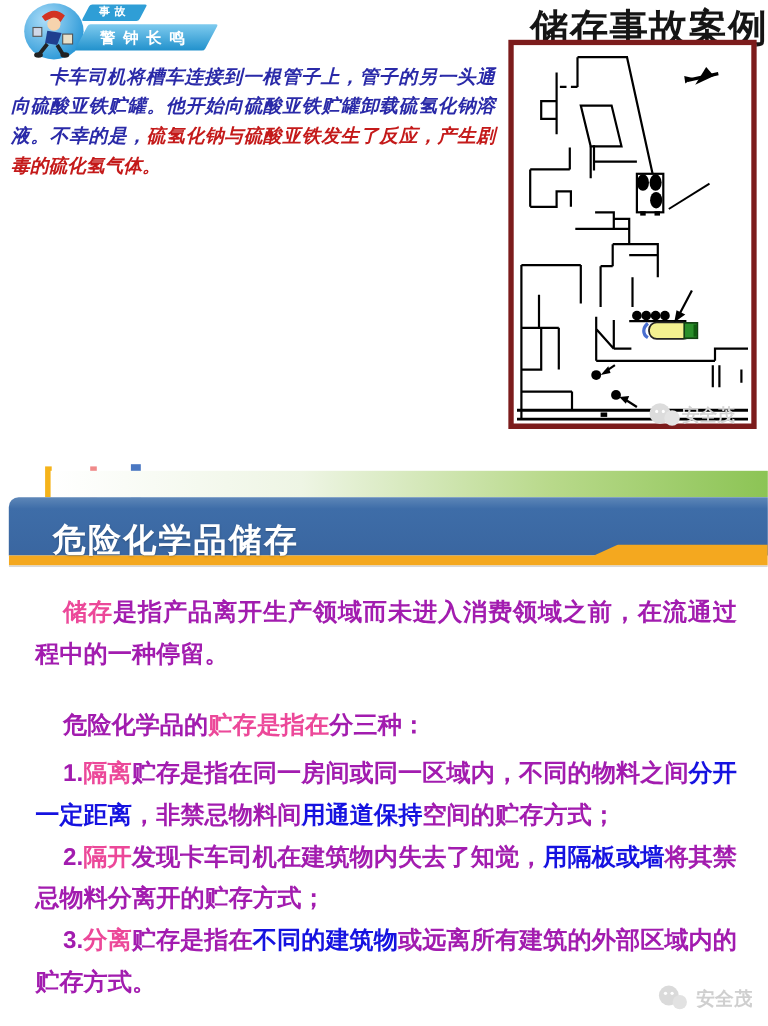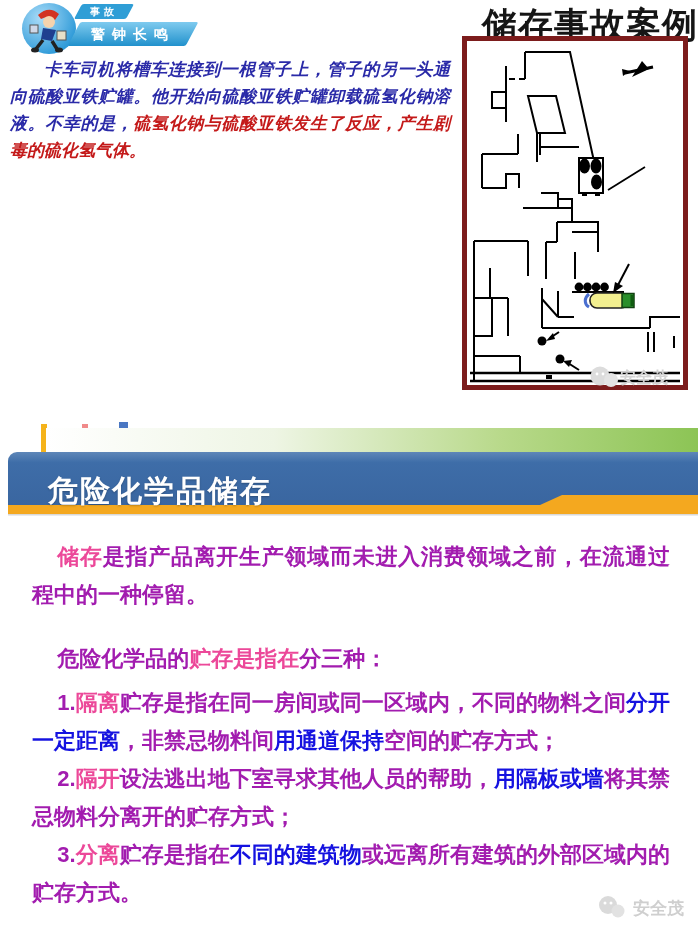--- a/index.html
+++ b/index.html
@@ -196,21 +196,21 @@
     <polygon points="0,10 532,10 554,0 690,0 690,19 0,19" fill="#f4a81f"></polygon>
     <rect x="0" y="19" width="690" height="1.5" fill="#d8d8d8"></rect>
   </svg>
 </div>
 <div class="banner-title">危险化学品储存</div>
 
 <div class="content">
   <p class="p1"><span class="seg-red">储存</span><span class="seg-black">是指产品离开生产领域而未进入消费领域之前，在流通过程中的一种停留。</span></p>
   <p class="p2"><span class="seg-black">危险化学品的</span><span class="seg-red">贮存是指在</span><span class="seg-black">分三种：</span></p>
   <p class="p3"><span class="seg-black">1.</span><span class="seg-red">隔离</span><span class="seg-black">贮存是指在同一房间或同一区域内，不同的物料之间</span><span class="seg-blue">分开一定距离</span><span class="seg-black">，非禁忌物料间</span><span class="seg-blue">用通道保持</span><span class="seg-black">空间的贮存方式；</span></p>
-  <p><span class="seg-black">2.</span><span class="seg-red">隔开</span><span class="seg-black">设法逃出地下室寻求其他人员的帮助，</span><span class="seg-blue">用隔板或墙</span><span class="seg-black">将其禁忌物料分离开的贮存方式；</span></p>
+  <p><span class="seg-black">2.</span><span class="seg-red">隔开</span><span class="seg-black">发现卡车司机在建筑物内失去了知觉，</span><span class="seg-blue">用隔板或墙</span><span class="seg-black">将其禁忌物料分离开的贮存方式；</span></p>
   <p><span class="seg-black">3.</span><span class="seg-red">分离</span><span class="seg-black">贮存是指在</span><span class="seg-blue">不同的建筑物</span><span class="seg-black">或远离所有建筑的外部区域内的贮存方式。</span></p>
 </div>
 
 <div class="page-watermark">
   <svg width="30" height="26" viewBox="0 0 30 26">
     <circle cx="11" cy="10" r="9" fill="#dadada"></circle>
     <circle cx="21" cy="16" r="6.5" fill="#e2e2e2"></circle>
     <circle cx="8" cy="8" r="1.5" fill="#fff"></circle>
       <circle cx="14" cy="8" r="1.5" fill="#fff"></circle>
   </svg>

